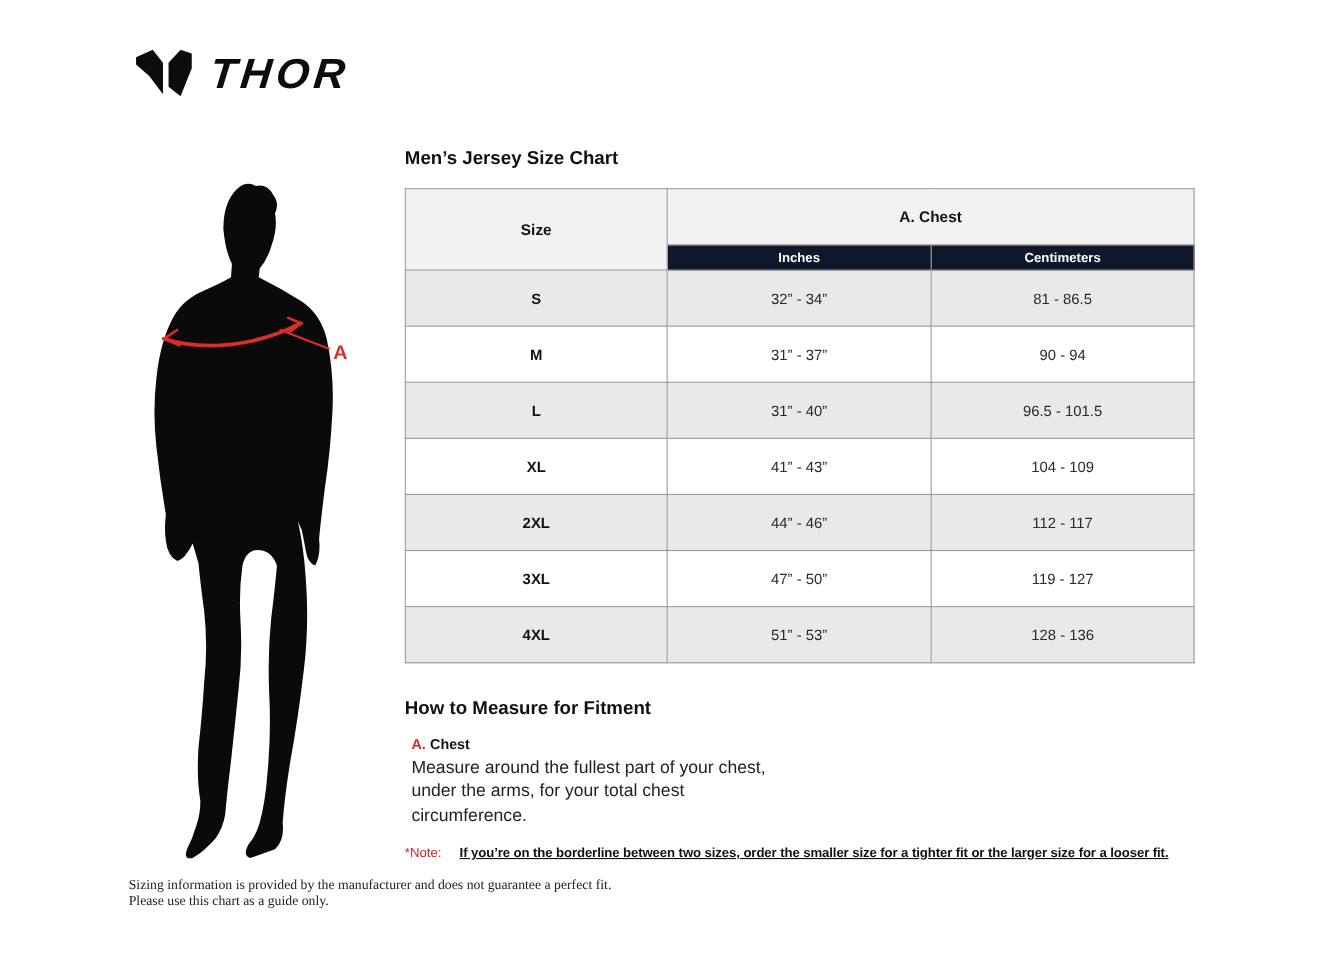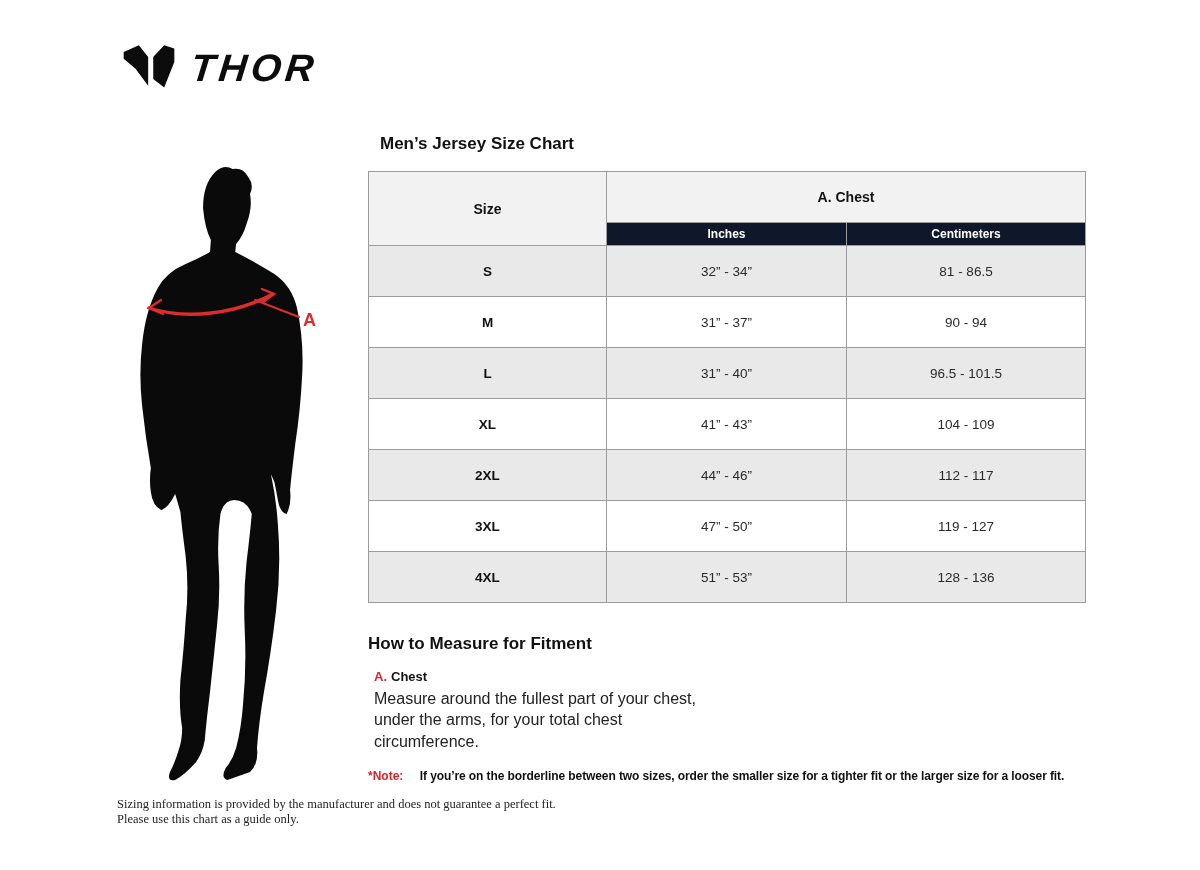--- a/index.html
+++ b/index.html
@@ -10,41 +10,41 @@
   .logo{position:absolute;left:122px;top:42px;display:flex;align-items:center;gap:15px;}
   .logo-icon{width:54px;height:52px;}
   .logo-text{font-size:39px;font-weight:900;font-style:italic;letter-spacing:4px;
              transform:skewX(-6deg) scaleY(.98);color:#0c0c0c;}
 
   
   .figure{position:absolute;left:123px;top:148px;width:240px;height:640px;}
 
   
   .content{position:absolute;left:368px;top:0;width:717px;height:870px;}
-  .chart-title{position:absolute;left:12px;top:134px;font-size:17px;font-weight:bold;color:#111;}
+  .chart-title{position:absolute;left:0;top:134px;font-size:17px;font-weight:bold;color:#111;}
 
   table.size-table{position:absolute;left:0;top:171px;width:717px;border-collapse:collapse;
                    table-layout:fixed;}
   .size-table th,.size-table td{border:1px solid #9c9c9c;text-align:center;vertical-align:middle;padding:0;}
   .hd{height:50px;background:#f2f2f2;font-size:14px;font-weight:bold;color:#111;}
   .unit{height:22px;background:#0f172a;color:#fff;font-size:12px;font-weight:bold;}
   .size-table td{height:50px;font-size:13.5px;color:#2a2a2a;}
   .size-table td.c-size{font-weight:bold;color:#111;}
   .size-table tbody tr:nth-child(odd) td{background:#e9e9e9;}
   .size-table tbody tr:nth-child(even) td{background:#ffffff;}
 
   .howto-title{position:absolute;left:0;top:634px;font-size:17px;font-weight:bold;color:#111;}
   .measure-item{position:absolute;left:6px;top:669px;width:360px;}
   .m-head{font-size:13px;font-weight:bold;color:#111;}
   .m-letter{color:#d8232a;margin-right:4px;}
   .m-desc{margin-top:4px;font-size:16px;line-height:1.34;color:#222;width:350px;}
 
   .note{position:absolute;left:0;top:766px;white-space:nowrap;}
-  .note-prefix{color:#d8232a;font-weight:bold;font-size:12px;margin-right:12px;}
-  .note-text{font-weight:bold;font-size:12px;color:#111;letter-spacing:-0.1px;}
+  .note-prefix{color:#d8232a;font-weight:normal;font-size:12px;margin-right:12px;}
+  .note-text{font-weight:bold;font-size:12px;color:#111;letter-spacing:-0.1px;text-decoration:underline;}
 
   .footer{position:absolute;left:117px;top:797px;font-family:Liberation Serif, serif;
           font-size:12.5px;line-height:1.22;color:#222;}
 </style>
 </head>
 <body>
 
 <div class="page">
 
   <div class="logo">

